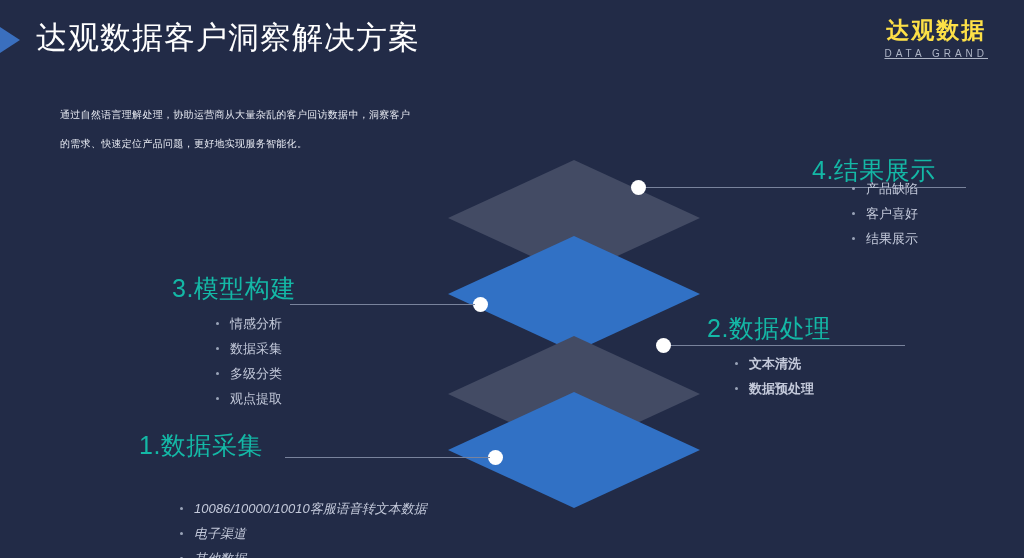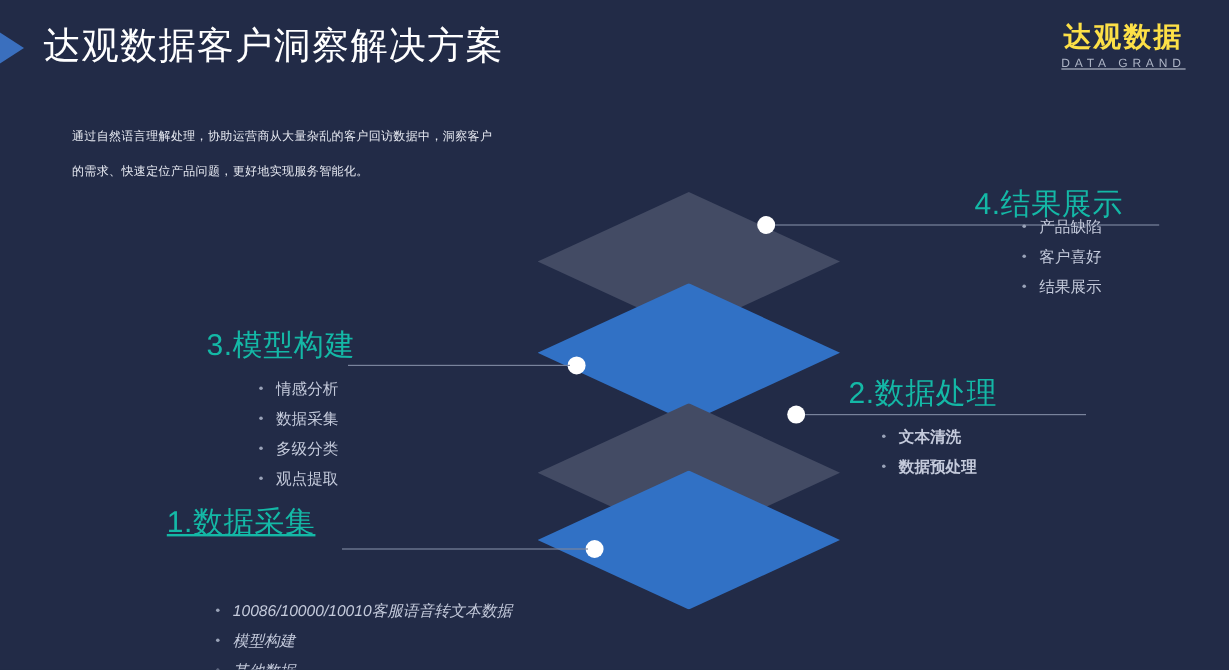--- a/index.html
+++ b/index.html
@@ -139,20 +139,20 @@
   <div class="dot" style="left:656px;top:338px;"></div>
   <div class="line" style="left:671px;top:345px;width:234px;"></div>
   <div class="step-head" style="left:707px;top:284px;margin-top:28px;">2.数据处理</div>
   <ul class="bullets" style="left:735px;top:351px;font-weight:bold;">
     <li>文本清洗</li>
     <li>数据预处理</li>
   </ul>
 
   <div class="dot" style="left:488px;top:450px;"></div>
   <div class="line" style="left:285px;top:457px;width:205px;"></div>
-  <div class="step-head" style="left:139px;top:419px;text-decoration:underline;">1.数据采集</div>
+  <div class="step-head" style="left:139px;top:429px;">1.数据采集</div>
   <ul class="bullets" style="left:180px;top:496px;font-style:italic;">
     <li>10086/10000/10010客服语音转文本数据</li>
-    <li>模型构建</li>
+    <li>电子渠道</li>
     <li>其他数据</li>
   </ul>
 
 </div>
 
 </body></html>

